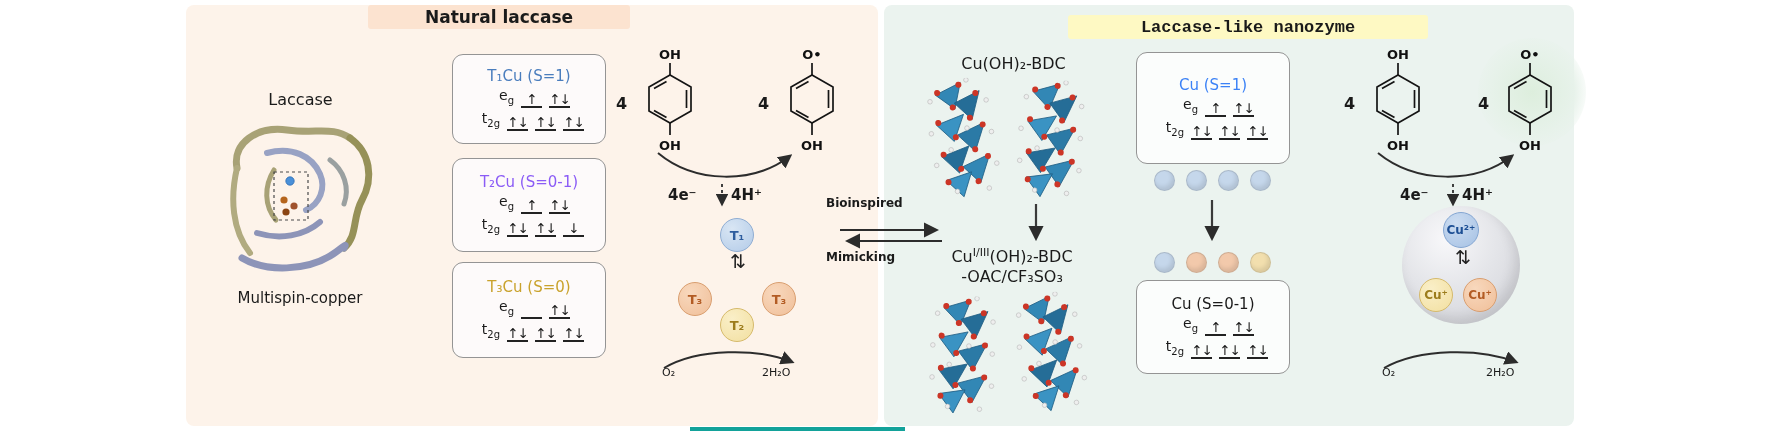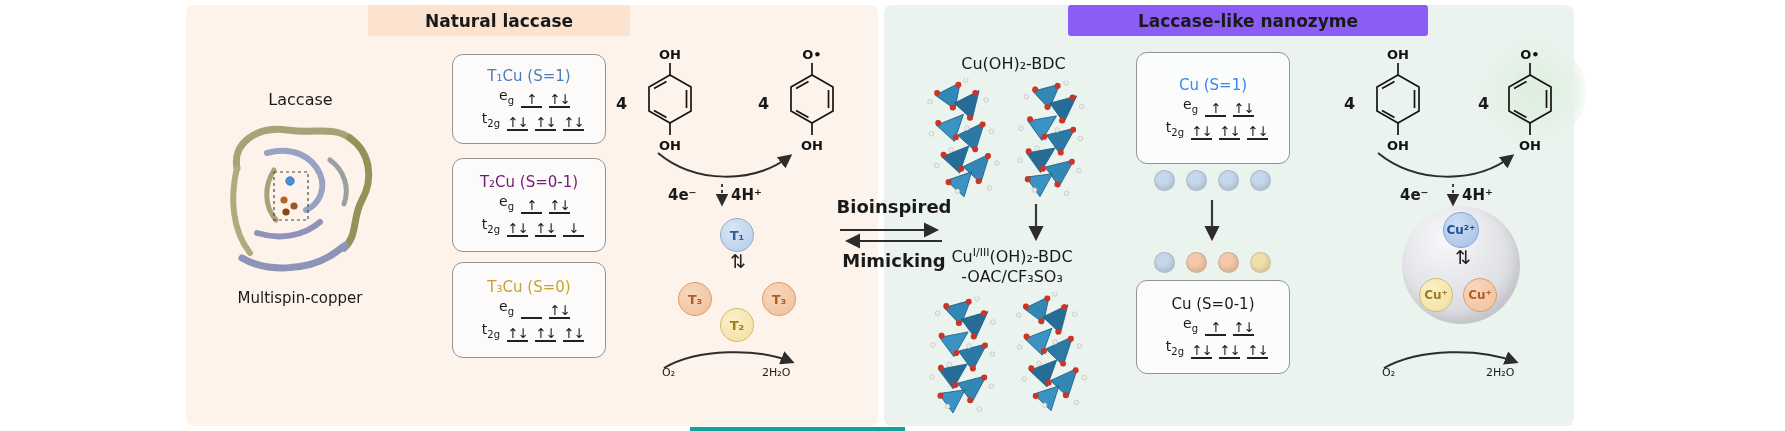--- a/index.html
+++ b/index.html
@@ -1,19 +1,19 @@
 <!DOCTYPE html>
 <html><head>
 <meta charset="utf-8">
 <style>
   * { margin:0; padding:0; box-sizing:border-box; }
   body { font-family:"DejaVu Sans","Liberation Sans",sans-serif; background:#ffffff; color:#1a1a1a; }
   .canvas { position:relative; width:1785px; height:431px; background:#ffffff; overflow:hidden; }
   .panel { position:absolute; border-radius:8px; }
-  .band { position:absolute; height:31px; display:flex; align-items:center; justify-content:center;
+  .band { position:absolute; height:24px; display:flex; align-items:center; justify-content:center;
           font-weight:bold; font-size:17px; border-radius:3px; }
   .text-center { position:absolute; text-align:center; }
   .caption { position:absolute; text-align:center; font-size:15px; line-height:1.35; }
   .plabel { position:absolute; text-align:center; font-size:16px; }
 
   .spin-box { position:absolute; width:154px; background:#fdfafa; border:1.5px solid #949494;
               border-radius:11px; display:flex; flex-direction:column; align-items:center;
               justify-content:center; gap:3px; padding:5px 6px; }
   .spin-box.nano { background:#fbfdfc; }
   .sb-title { font-size:15px; }
@@ -38,21 +38,21 @@
   .site-cu2 { width:36px; height:36px; background:radial-gradient(circle at 35% 30%, #cdddf1, #a5c1e4); border:1px solid #84a6d2; color:#1d4f94; font-size:12px; }
 
   .sphere { position:absolute; width:118px; height:118px; border-radius:50%;
             background:radial-gradient(circle at 38% 28%, #f8f8fa 0%, #e4e5e9 45%, #cfd0d6 100%);
             box-shadow:inset -5px -7px 12px rgba(0,0,0,0.10); }
 
   .dots-row { position:absolute; width:140px; display:flex; gap:11px; justify-content:center; }
   .dot { width:21px; height:21px; border-radius:50%; border:1px solid rgba(0,0,0,0.14);
          box-shadow:inset -2px -3px 4px rgba(0,0,0,0.10); }
 
-  .bridge-label { position:absolute; width:136px; text-align:center; font-weight:bold; font-size:18px; }
+  .bridge-label { position:absolute; width:136px; font-weight:bold; font-size:12px; }
   .glow { position:absolute; border-radius:50%; }
   .strip { position:absolute; }
   svg.abs-svg { position:absolute; overflow:visible; }
 </style>
 </head>
 <body>
 
 <div class="canvas">
 
   <svg width="0" height="0" style="position:absolute" aria-hidden="true">
@@ -110,21 +110,21 @@
           <circle cx="22" cy="70" r="2.3"></circle>
         </g>
       </symbol>
     </defs>
   </svg>
 
   <div class="panel" style="left: 186px; top: 5px; width: 692px; height: 421px; background: rgb(253, 243, 234);"></div>
   <div class="panel" style="left: 884px; top: 5px; width: 690px; height: 421px; background: rgb(235, 243, 239);"></div>
 
   <div class="band" style="left: 368px; top: 5px; width: 262px; background: rgb(252, 227, 208);">Natural laccase</div>
-  <div class="band" style="left: 1068px; top: 5px; width: 360px; background: #8b5cf6;">Laccase-like nanozyme</div>
+  <div class="band" style="left: 1068px; top: 15px; width: 360px; background: #fef9c3; font-family: Liberation Mono, monospace;">Laccase-like nanozyme</div>
 
   <div class="plabel" style="left:228px;top:90px;width:145px;">Laccase</div>
 
   <svg class="abs-svg" style="left:212px;top:108px" width="175" height="172">
     <g fill="none" stroke-linecap="round" stroke-linejoin="round">
       <path d="M25,60 C20,35 45,18 75,22 C105,26 120,18 138,30" stroke="#a8a276" stroke-width="7"></path>
       <path d="M138,30 C158,44 162,70 150,92 C140,110 146,128 132,140" stroke="#969158" stroke-width="7"></path>
       <path d="M30,150 C55,165 95,162 118,148 C130,141 136,133 132,140" stroke="#8d94b8" stroke-width="7"></path>
       <path d="M25,60 C18,90 20,122 38,145" stroke="#b1ab80" stroke-width="6"></path>
       <path d="M55,45 C80,38 100,48 108,66 C114,80 108,96 94,102" stroke="#98a2c4" stroke-width="6"></path>
@@ -152,21 +152,21 @@
     </div>
     <div class="orb-row">
       <span class="orb-label"><span>t</span><sub>2g</sub></span>
       <span class="orb">↑↓</span>
       <span class="orb">↑↓</span>
       <span class="orb">↑↓</span>
     </div>
   </div>
 
   <div class="spin-box" style="left:452px;top:158px;height:94px;">
-    <div class="sb-title" style="color: #701a75;">T₂Cu (S=0-1)</div>
+    <div class="sb-title" style="color: #8b5cf6;">T₂Cu (S=0-1)</div>
     <div class="orb-row">
       <span class="orb-label"><span>e</span><sub>g</sub></span>
       <span class="orb">↑</span>
       <span class="orb">↑↓</span>
     </div>
     <div class="orb-row">
       <span class="orb-label"><span>t</span><sub>2g</sub></span>
       <span class="orb">↑↓</span>
       <span class="orb">↑↓</span>
       <span class="orb">↓</span>

